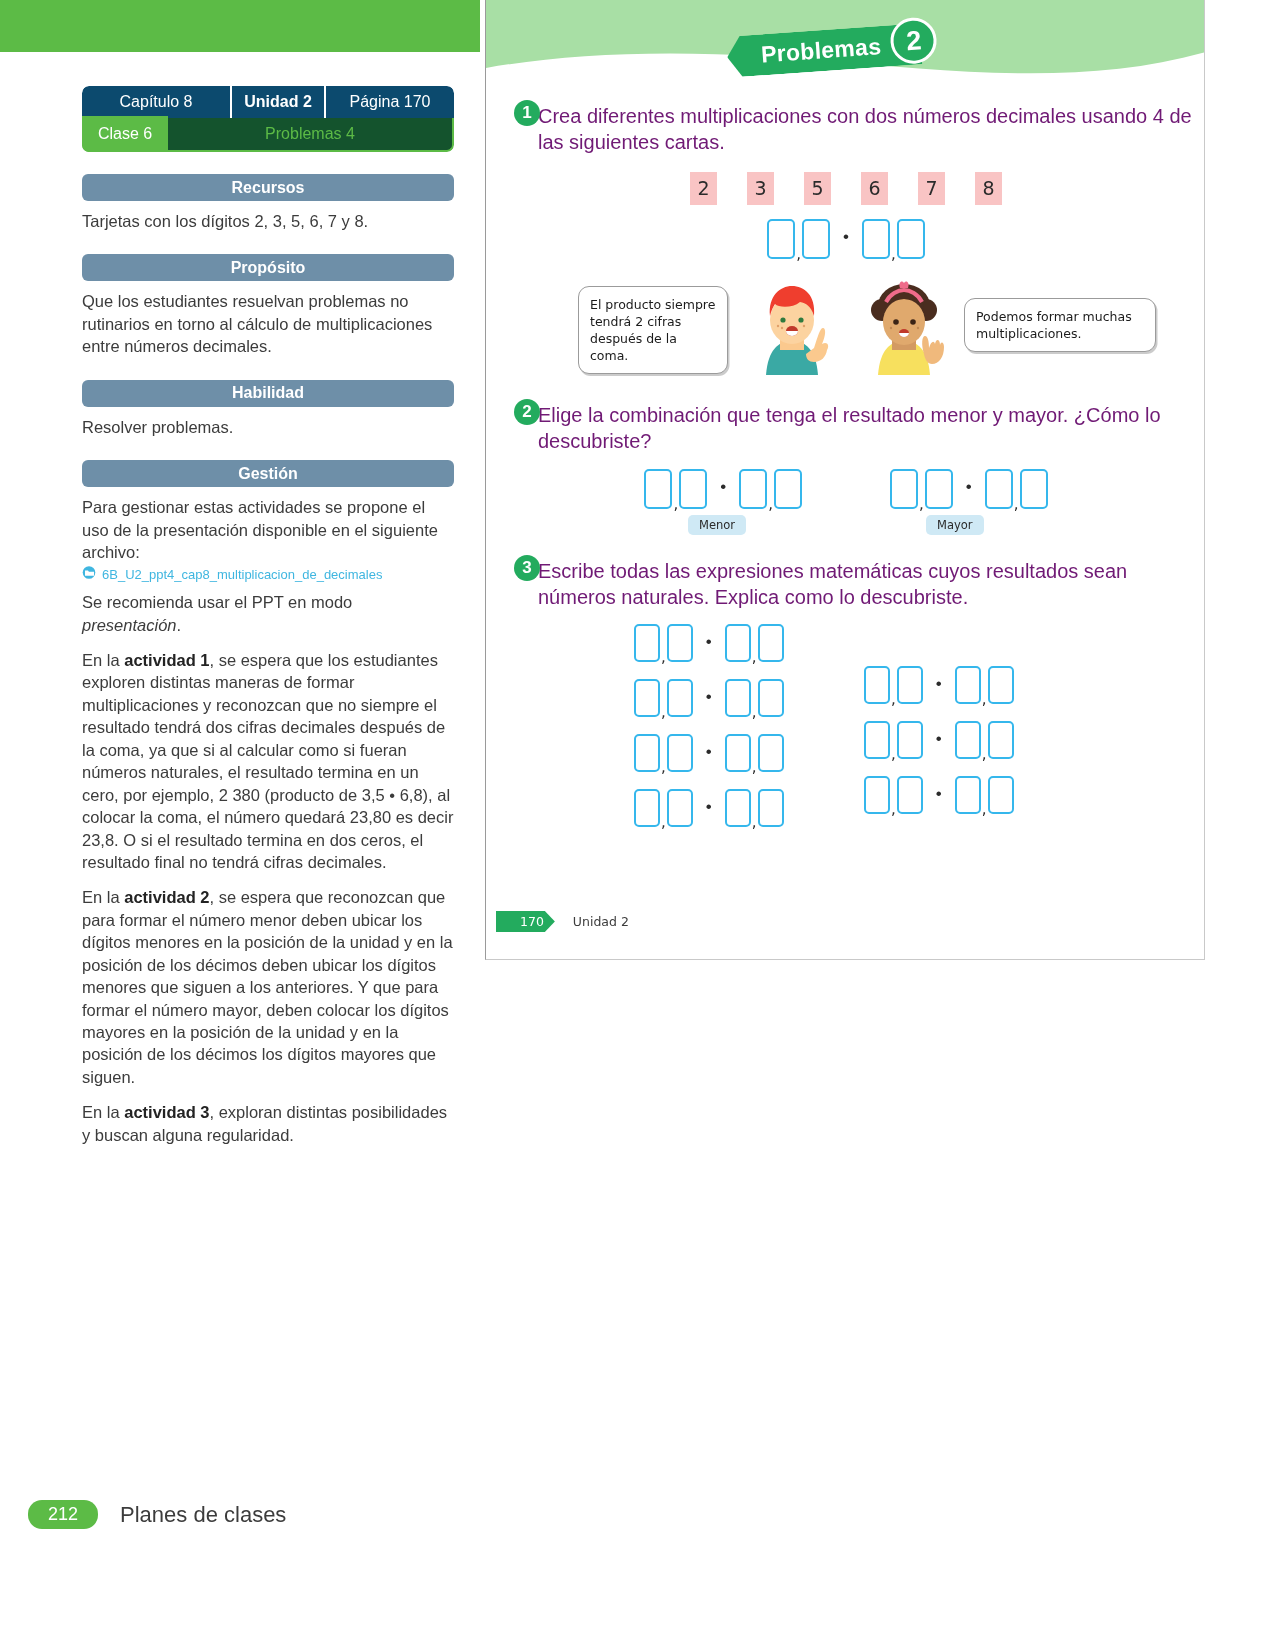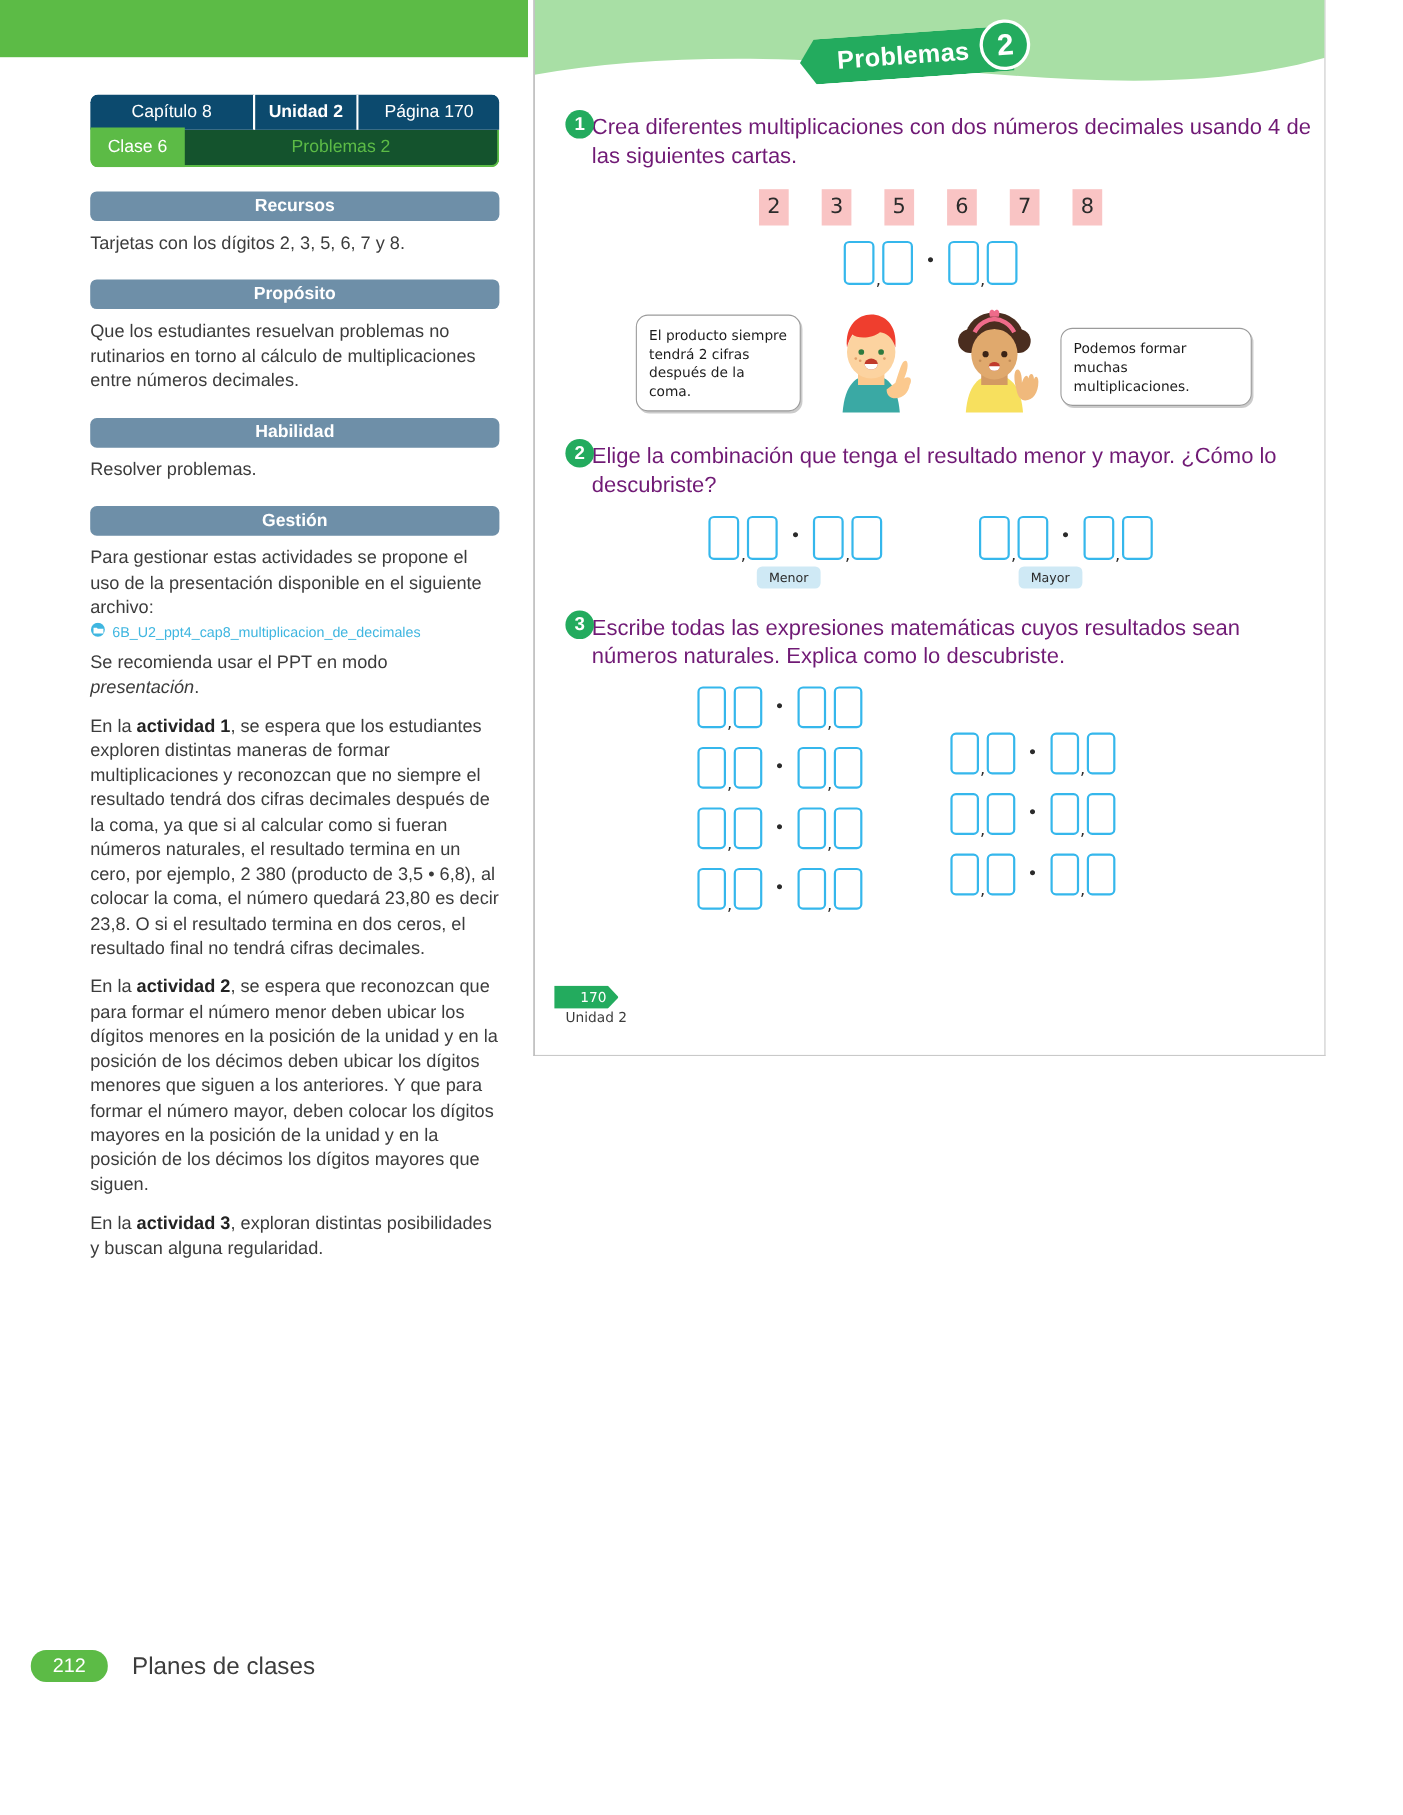--- a/index.html
+++ b/index.html
@@ -160,21 +160,21 @@
   .kids-row { position: relative; height: 108px; margin-top: 14px; }
   .bubble {
     position: absolute;
     background: #fff; border: 1.5px solid #9b9b9b;
     border-radius: 11px; padding: 9px 11px;
     font-size: 12.5px; color: #1b1b1b; line-height: 1.36;
     font-family: "DejaVu Sans", sans-serif;
     box-shadow: 1.5px 2px 0 rgba(140,140,140,.45);
   }
   .bubble.left  { left: 92px; top: 13px; width: 150px; }
-  .bubble.right { left: 478px; top: 25px; width: 174px; }
+  .bubble.right { left: 478px; top: 25px; width: 192px; }
 
   .kid { position: absolute; bottom: 0; }
   .kid svg { display: block; }
 
   
   .pill-row { position: relative; height: 22px; }
   .pill {
     position: absolute;
     background: #cfe9f5; color: #2b2b2b;
     font-size: 11.5px; padding: 3px 11px; border-radius: 5px;
@@ -182,21 +182,21 @@
   }
 
   
   .grid3 { position: relative; height: 260px; margin-top: 14px; }
   .col-left  { position: absolute; left: 148px; top: 0; }
   .col-right { position: absolute; left: 378px; top: 42px; }
   .grow { margin-bottom: 17px; }
   .grow:last-child { margin-bottom: 0; }
 
   
-  .rfoot { position: absolute; left: 10px; bottom: 27px; display: flex; align-items: center; flex-direction: column; }
+  .rfoot { position: absolute; left: 10px; bottom: 27px; display: flex; align-items: center; }
   .rfoot-tag {
     background: #23ab5e; color: #fff; font-size: 12.5px;
     padding: 3px 11px 3px 24px;
     clip-path: polygon(0 0, calc(100% - 10px) 0, 100% 50%, calc(100% - 10px) 100%, 0 100%);
     font-family: "DejaVu Sans", sans-serif;
   }
   .rfoot-txt { margin-left: 18px; color: #3c3c3c; font-size: 12.5px; font-family: "DejaVu Sans", sans-serif; }
 </style>
 </head>
 <body>
@@ -208,21 +208,21 @@
   <div class="left-col">
 
     <div class="hdr">
       <div class="hdr-row1">
         <div class="hdr-cell hdr-c1">Capítulo 8</div>
         <div class="hdr-cell hdr-c2">Unidad 2</div>
         <div class="hdr-cell hdr-c3">Página 170</div>
       </div>
       <div class="hdr-row2">
         <div class="hdr-clase">Clase 6</div>
-        <div class="hdr-prob">Problemas 2</div>
+        <div class="hdr-prob">Problemas 4</div>
       </div>
     </div>
 
     <div class="sec-bar">Recursos</div>
     <div class="sec-body">
       <p>Tarjetas con los dígitos 2, 3, 5, 6, 7 y 8.</p>
     </div>
 
     <div class="sec-bar">Propósito</div>
     <div class="sec-body">

